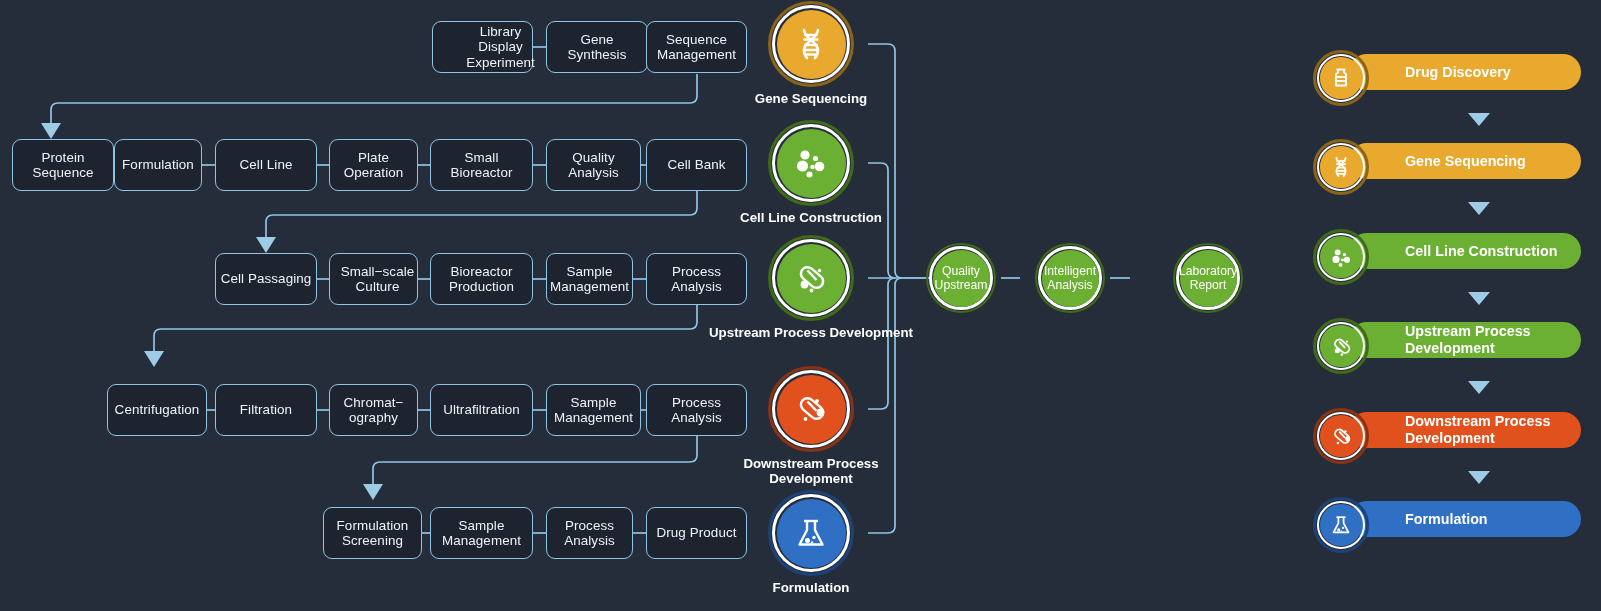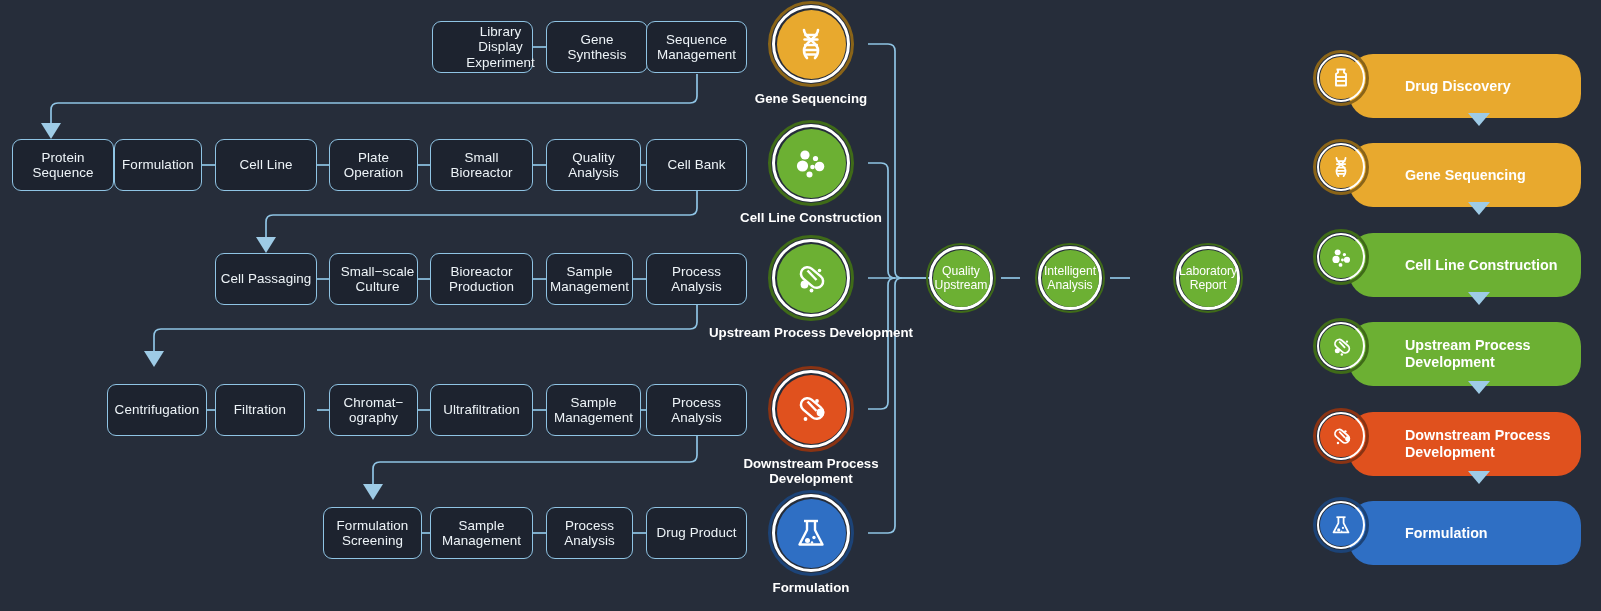--- a/index.html
+++ b/index.html
@@ -89,21 +89,21 @@
     background:#6cb033;
     display:flex;align-items:center;justify-content:center;
     color:#fff;font-size:12.2px;line-height:14px;text-align:center;
     font-weight:normal;
   }
 
   
   .lrow{position:absolute;left:1313px;height:56px;}
   .lbadge{
     position:absolute;left:36px;top:4px;
-    height:64px;
+    height:36px;
     width:232px;
     border-radius:24px;
     background:var(--c);
     display:flex;align-items:center;
     box-sizing:border-box;
     padding-left:56px;
     color:#ffffff;
     font-size:14.3px;
     line-height:16.6px;
     font-weight:bold;
@@ -228,21 +228,21 @@
   <div class="pbox" style="left:546px;top:253px;width:87px;">
     <span>Sample Management</span>
     </div>
   <div class="pbox" style="left:646px;top:253px;width:101px;">
     <span>Process Analysis</span>
     </div>
 
   <div class="pbox" style="left:107px;top:384px;width:100px;">
     <span>Centrifugation</span>
     </div>
-  <div class="pbox" style="left:215px;top:384px;width:90px;">
+  <div class="pbox" style="left:215px;top:384px;width:102px;">
     <span>Filtration</span>
     </div>
   <div class="pbox" style="left:329px;top:384px;width:89px;">
     <span>Chromat− ography</span>
     </div>
   <div class="pbox" style="left:430px;top:384px;width:103px;">
     <span>Ultrafiltration</span>
     </div>
   <div class="pbox" style="left:546px;top:384px;width:95px;">
     <span>Sample Management</span>

